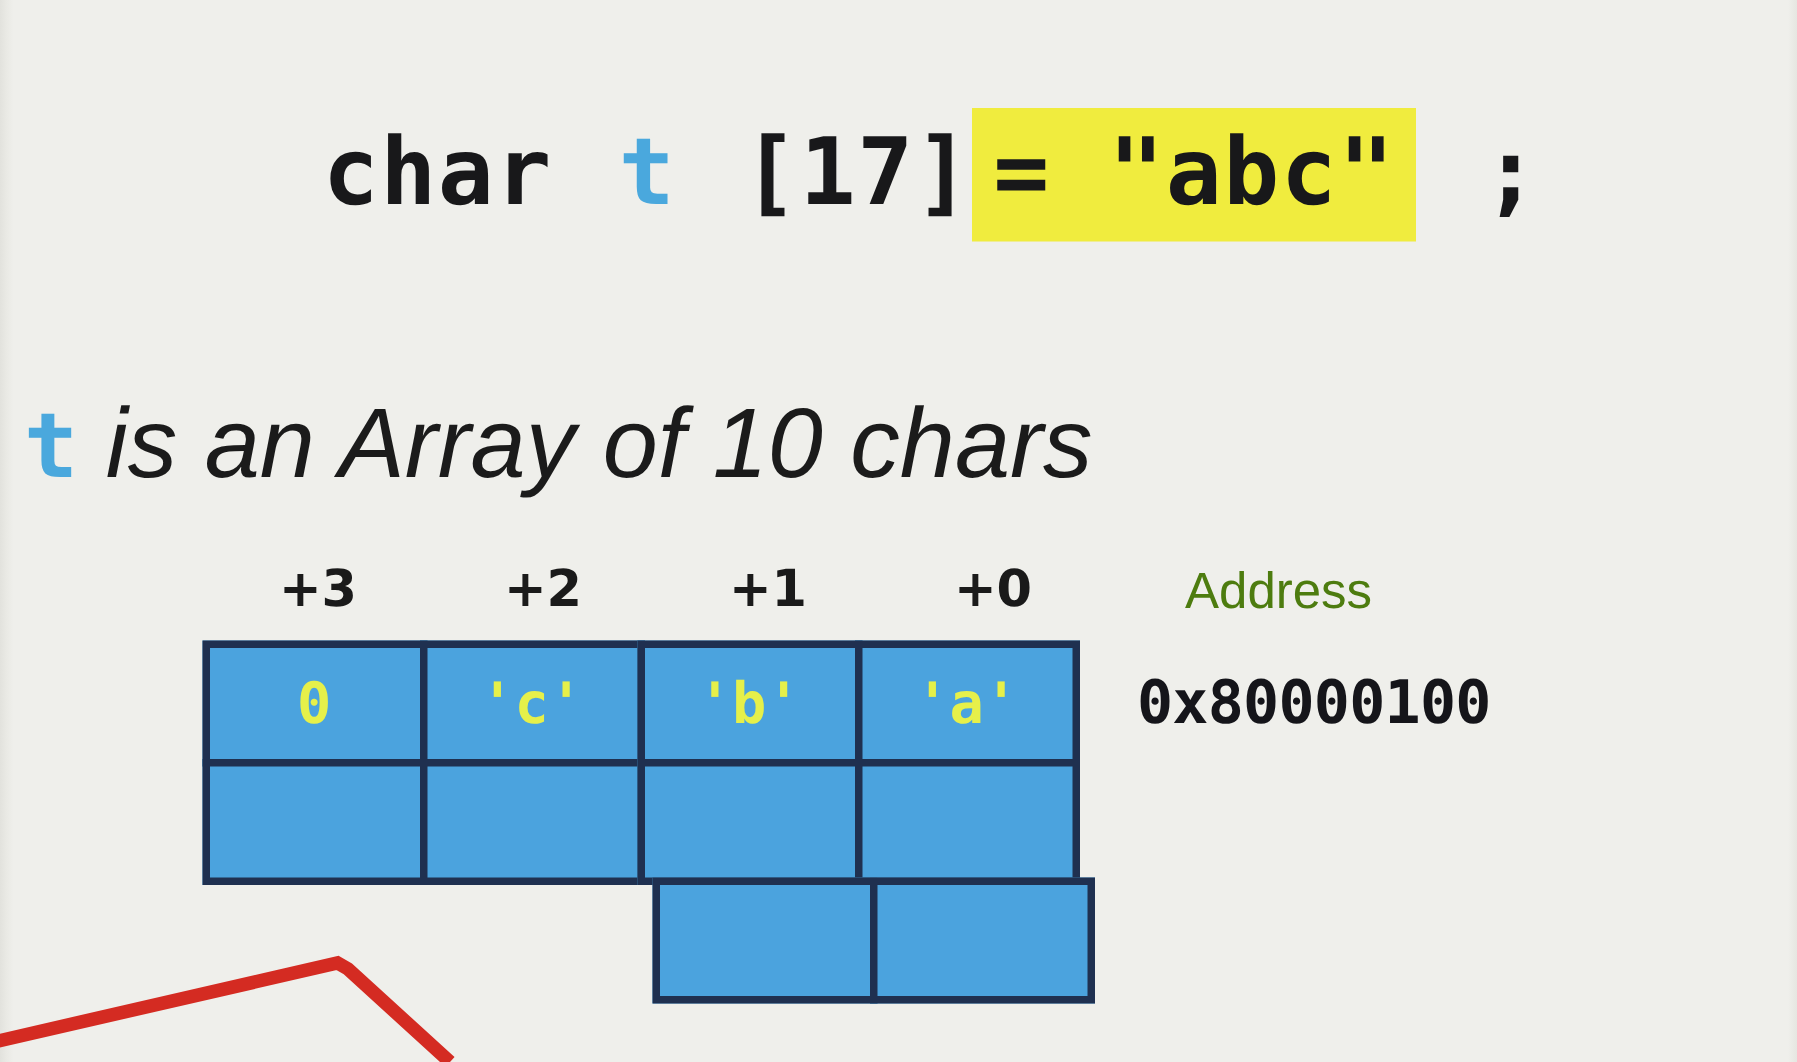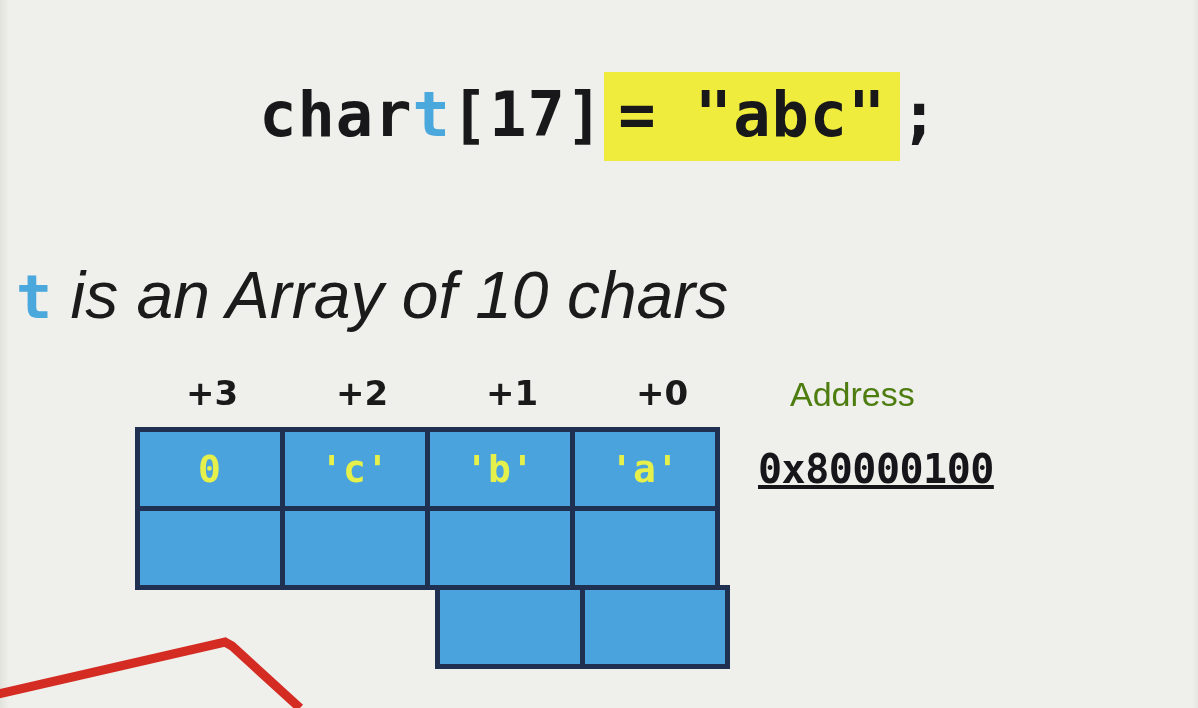--- a/index.html
+++ b/index.html
@@ -38,21 +38,21 @@
     width: 1198px;
     text-align: center;
     white-space: nowrap;
     font-family: "DejaVu Sans Mono", monospace;
     font-weight: bold;
     font-size: 62px;
     letter-spacing: 1px;
     color: #18181a;
     line-height: 1;
   }
-  .code-line .tok { display: inline-block; }
+  .code-line .tok { display: inline-block; margin-left: 44px; }
   .code-line .var-t { color: #4aa8dd; }
   .code-line .hl {
     background: #f0ec3e;
     padding: 18px 14px 20px 14px;
     margin: 0;
     display: inline-block;
     line-height: 0.82;
   }
 
   
@@ -133,21 +133,20 @@
   .addresses { position: absolute; left: 758px; top: 429px; }
   .addr {
     height: 80px;
     display: flex;
     align-items: center;
     font-family: "DejaVu Sans Mono", monospace;
     font-weight: bold;
     font-size: 40px;
     color: #15151a;
     letter-spacing: -0.5px;
-    text-decoration: underline;
   }
 
   
   .annotation {
     position: absolute;
     left: 0;
     top: 600px;
     width: 360px;
     height: 108px;
     pointer-events: none;

